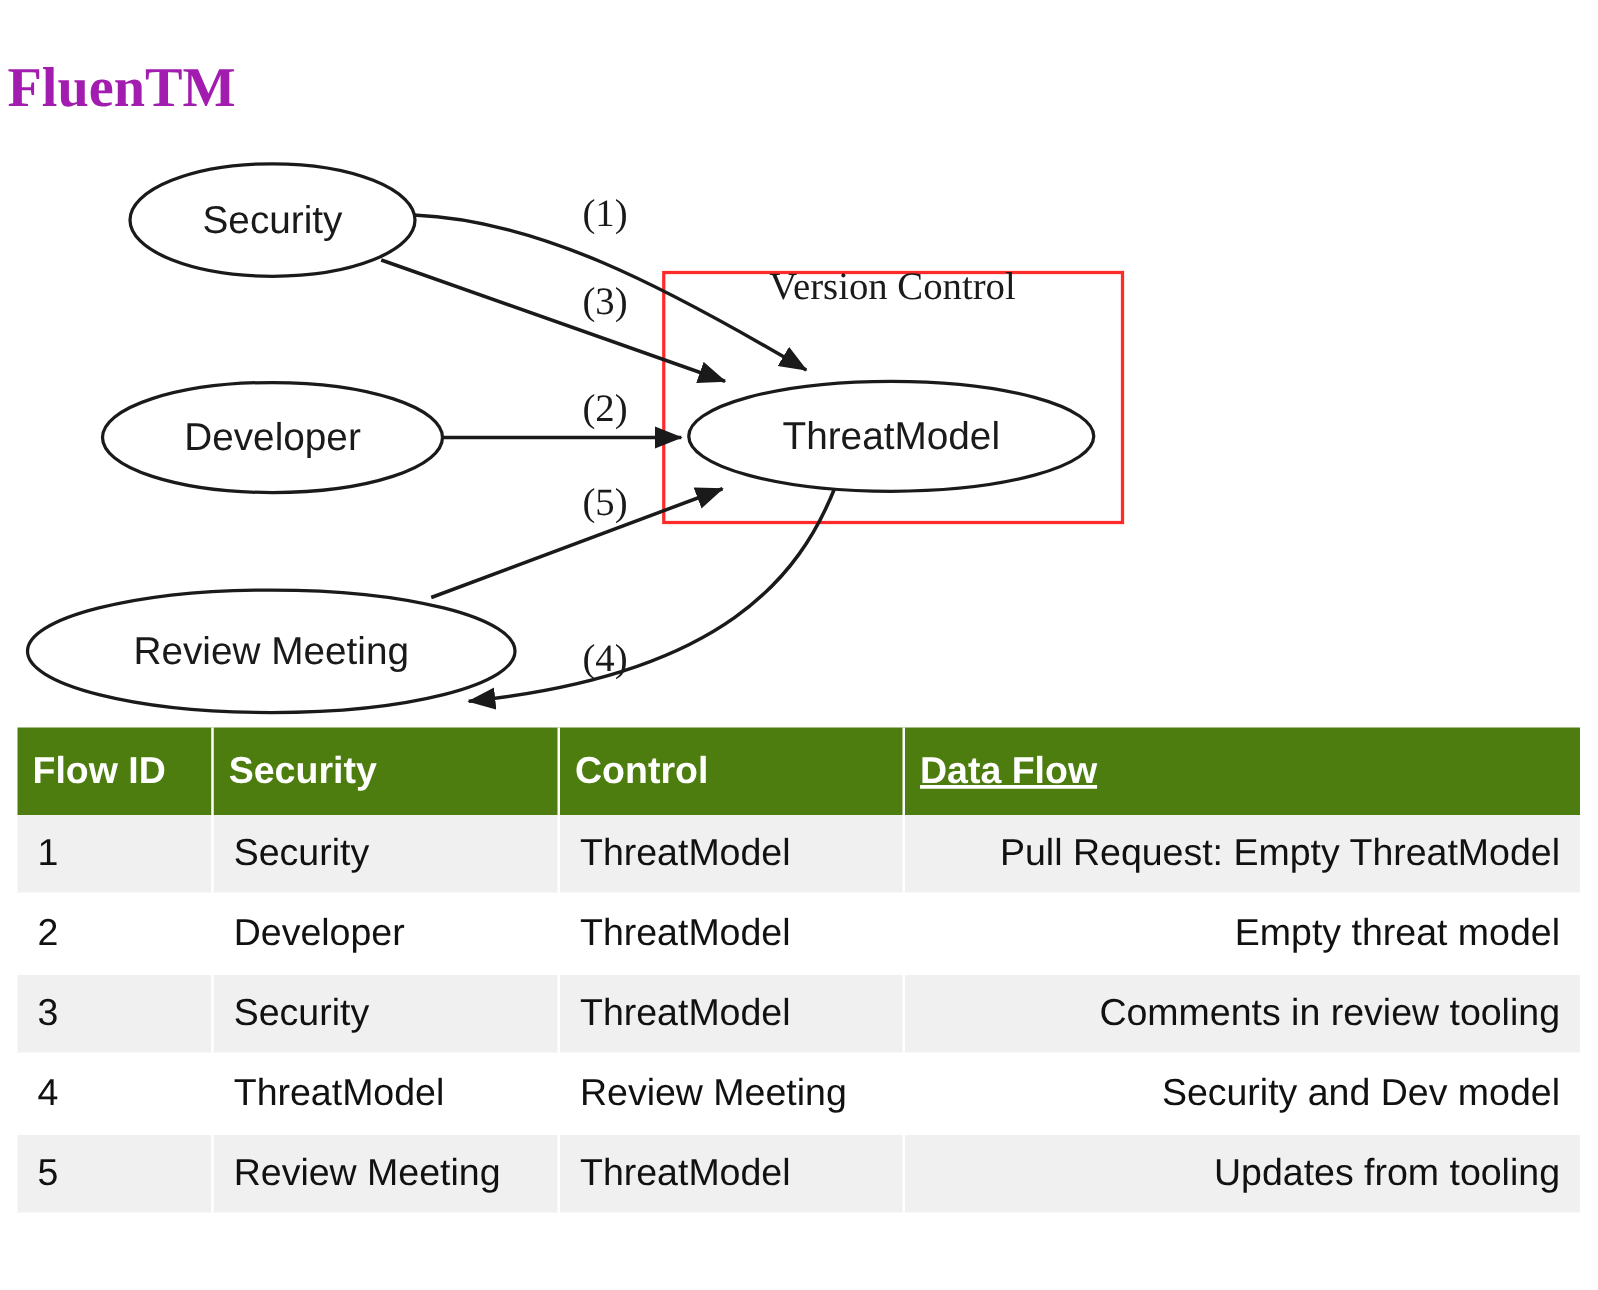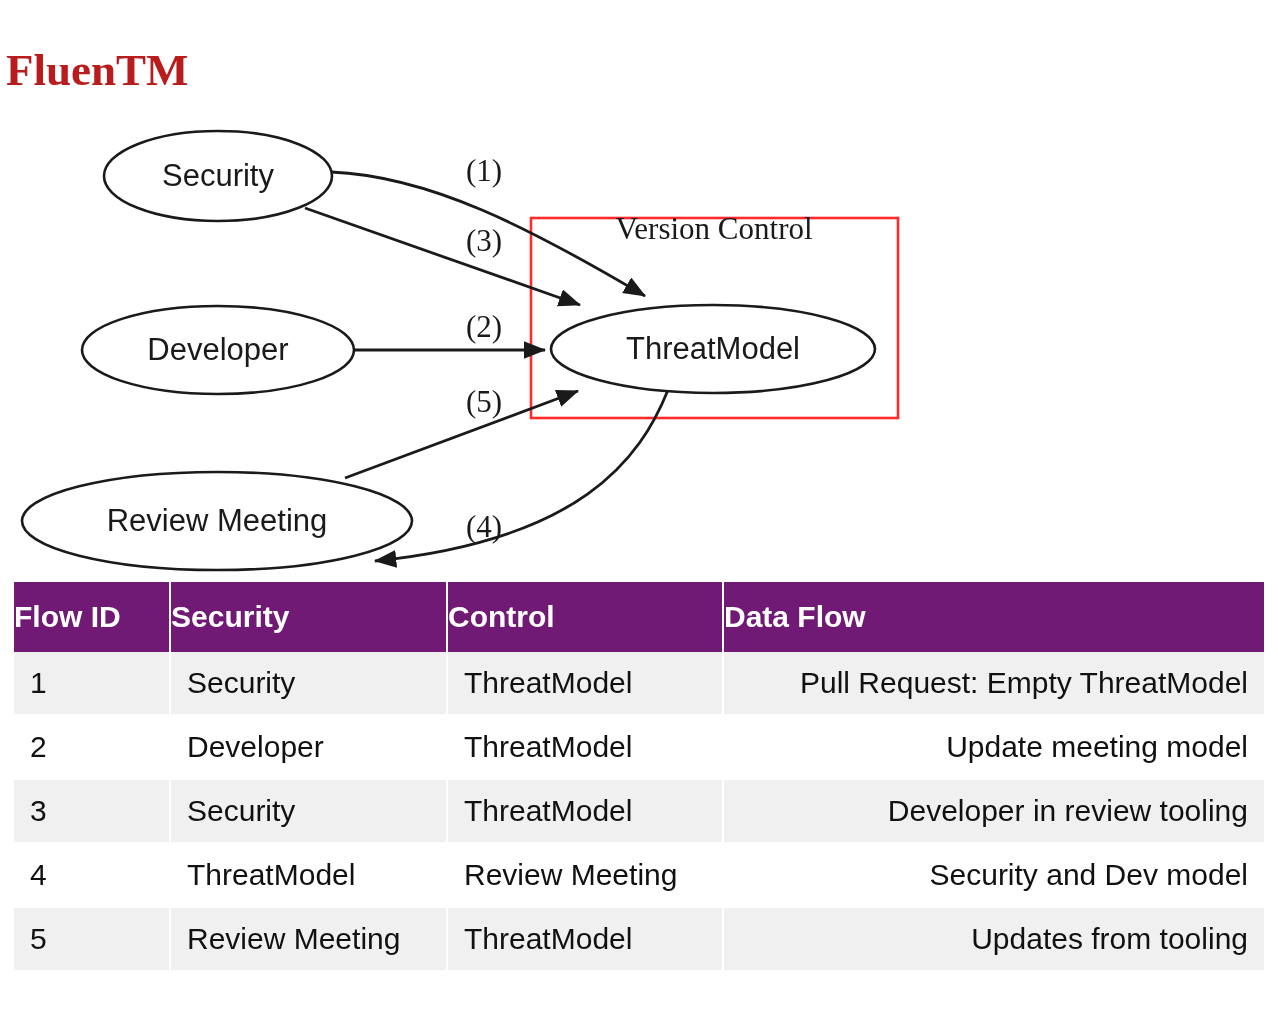--- a/index.html
+++ b/index.html
@@ -19,21 +19,21 @@
 
   #page-title {
     position: absolute;
     left: 6px;
     top: 14px;
     font-family: "Liberation Serif", serif;
     font-weight: bold;
     font-size: 45px;
     line-height: 52px;
     letter-spacing: 0px;
-    color: #b91c1c;
+    color: #a21caf;
     white-space: nowrap;
   }
 
   #diagram-wrap {
     position: absolute;
     left: 0;
     top: 100px;
     width: 1278px;
     height: 482px;
   }
@@ -86,32 +86,32 @@
     border-collapse: collapse;
     table-layout: fixed;
     font-size: 30px;
   }
   #flow-table col.c1 { width: 156px; }
   #flow-table col.c2 { width: 277px; }
   #flow-table col.c3 { width: 276px; }
   #flow-table col.c4 { width: 541px; }
 
   #flow-table thead th {
-    background: #701a75;
+    background: #4d7c0f;
     color: #ffffff;
     font-weight: bold;
     text-align: left;
-    padding: 18px 0;
+    padding: 18px 12px;
     height: 52px;
     box-sizing: border-box;
     border-right: 2px solid #ffffff;
     font-size: 30px;
     white-space: nowrap;
   }
-  #flow-table thead th:last-child { border-right: none; }
+  #flow-table thead th:last-child { border-right: none; text-decoration: underline; }
 
   #flow-table tbody td {
     padding: 14px 16px;
     height: 42px;
     box-sizing: border-box;
     border-right: 2px solid #ffffff;
     border-bottom: 2px solid #ffffff;
     color: #111111;
     font-size: 30px;
     white-space: nowrap;
@@ -205,27 +205,27 @@
       <tr class="odd">
         <td>1</td>
         <td>Security</td>
         <td>ThreatModel</td>
         <td>Pull Request: Empty ThreatModel</td>
       </tr>
       <tr class="even">
         <td>2</td>
         <td>Developer</td>
         <td>ThreatModel</td>
-        <td>Update meeting model</td>
+        <td>Empty threat model</td>
       </tr>
       <tr class="odd">
         <td>3</td>
         <td>Security</td>
         <td>ThreatModel</td>
-        <td>Developer in review tooling</td>
+        <td>Comments in review tooling</td>
       </tr>
       <tr class="even">
         <td>4</td>
         <td>ThreatModel</td>
         <td>Review Meeting</td>
         <td>Security and Dev model</td>
       </tr>
       <tr class="odd">
         <td>5</td>
         <td>Review Meeting</td>

